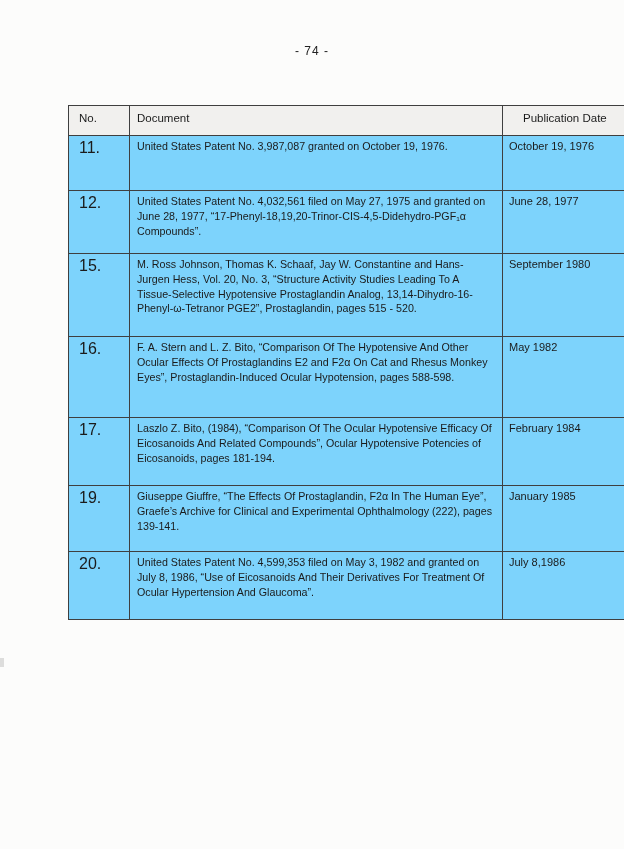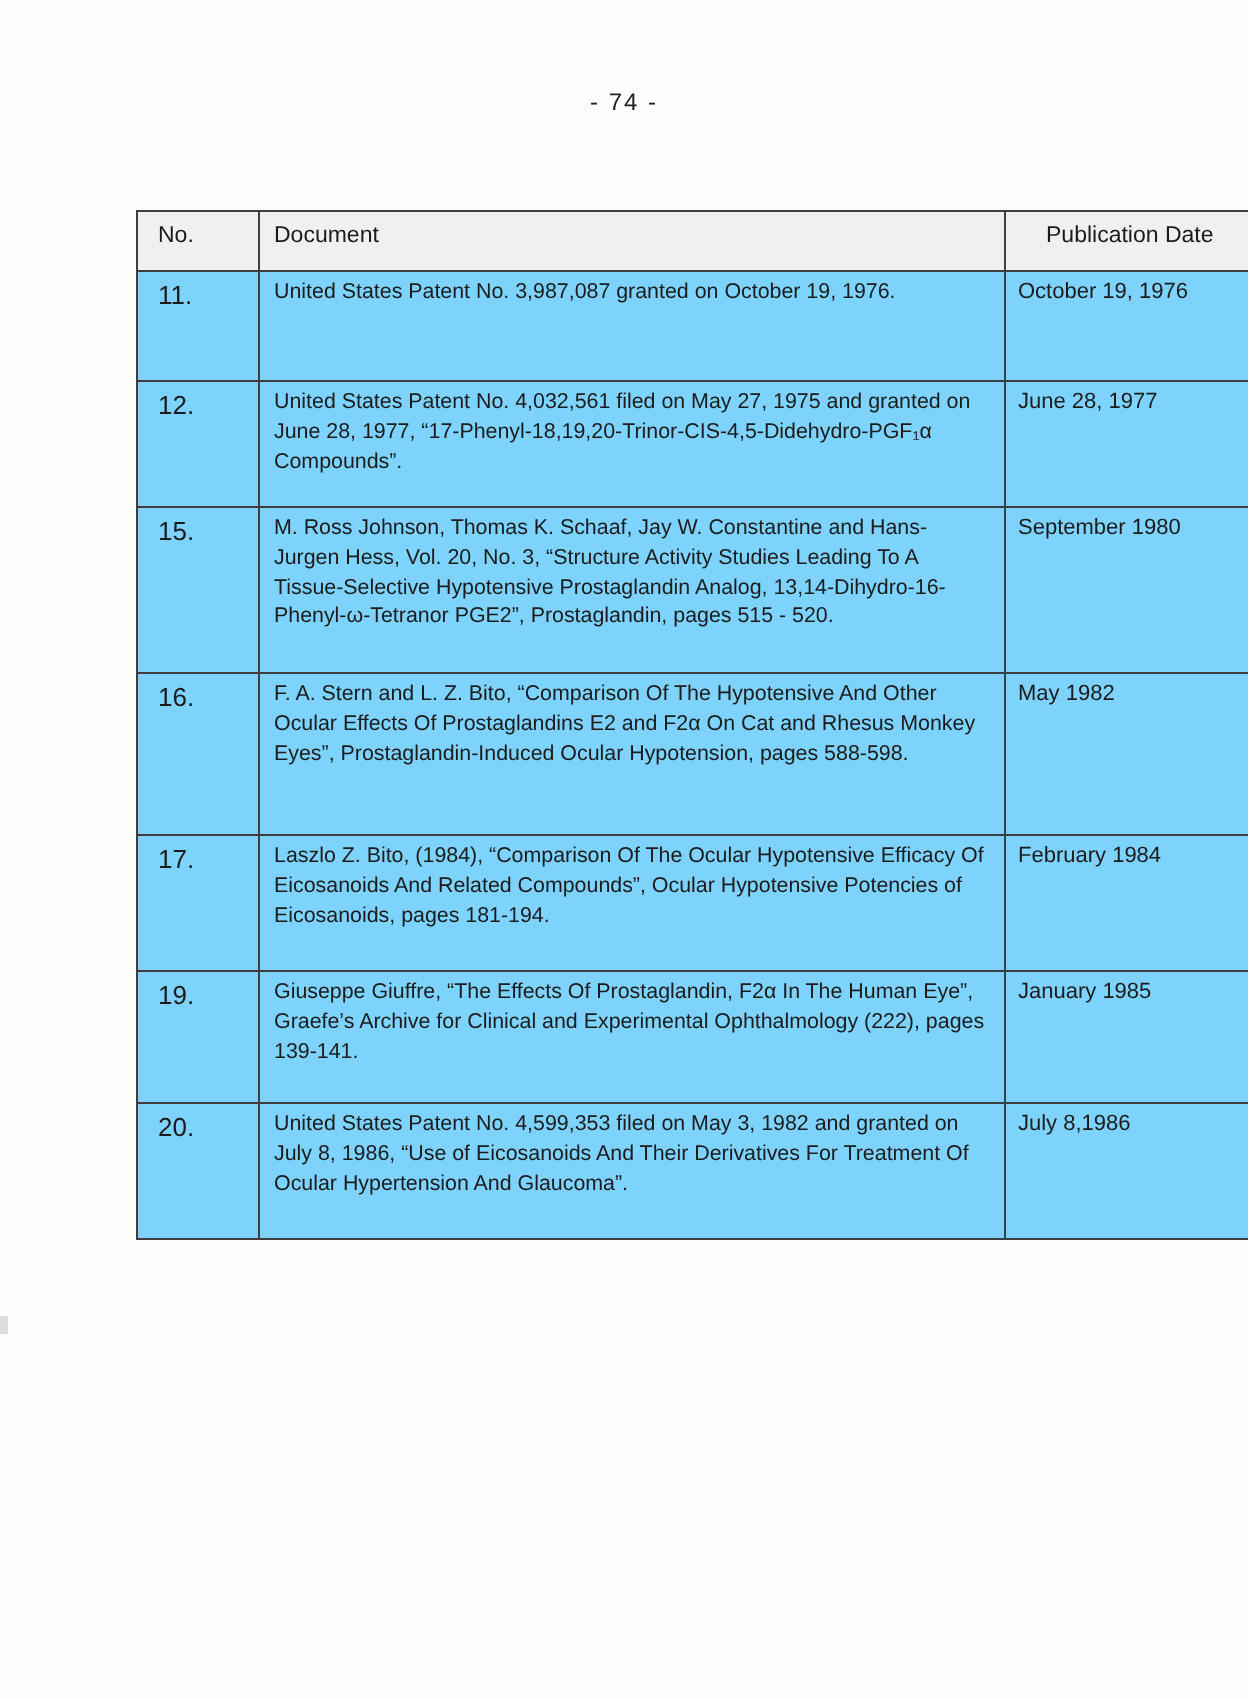--- a/index.html
+++ b/index.html
@@ -29,21 +29,21 @@
     background:#f1f0ee;
     text-align:left;font-weight:400;
     font-size:11.5px;line-height:15px;
     height:22px;padding:5px 6px 2px 6px;
     color:#1b1b1b;
   }
   th.col-no{width:44px;padding-left:10px;}
   th.col-doc{width:359px;padding-left:7px;}
   th.col-date{width:97px;padding-left:20px;}
   td.cell-no{
-    font-size:13px;line-height:15px;
+    font-size:16px;line-height:15px;
     padding:4px 4px 2px 10px;color:#1b1b1b;
   }
   td.cell-doc{
     font-size:10.7px;line-height:14.8px;
     padding:3px 9px 2px 7px;color:#1b1b1b;
   }
   td.cell-date{
     font-size:11px;line-height:15.5px;
     padding:3px 5px 2px 6px;color:#1b1b1b;
   }

